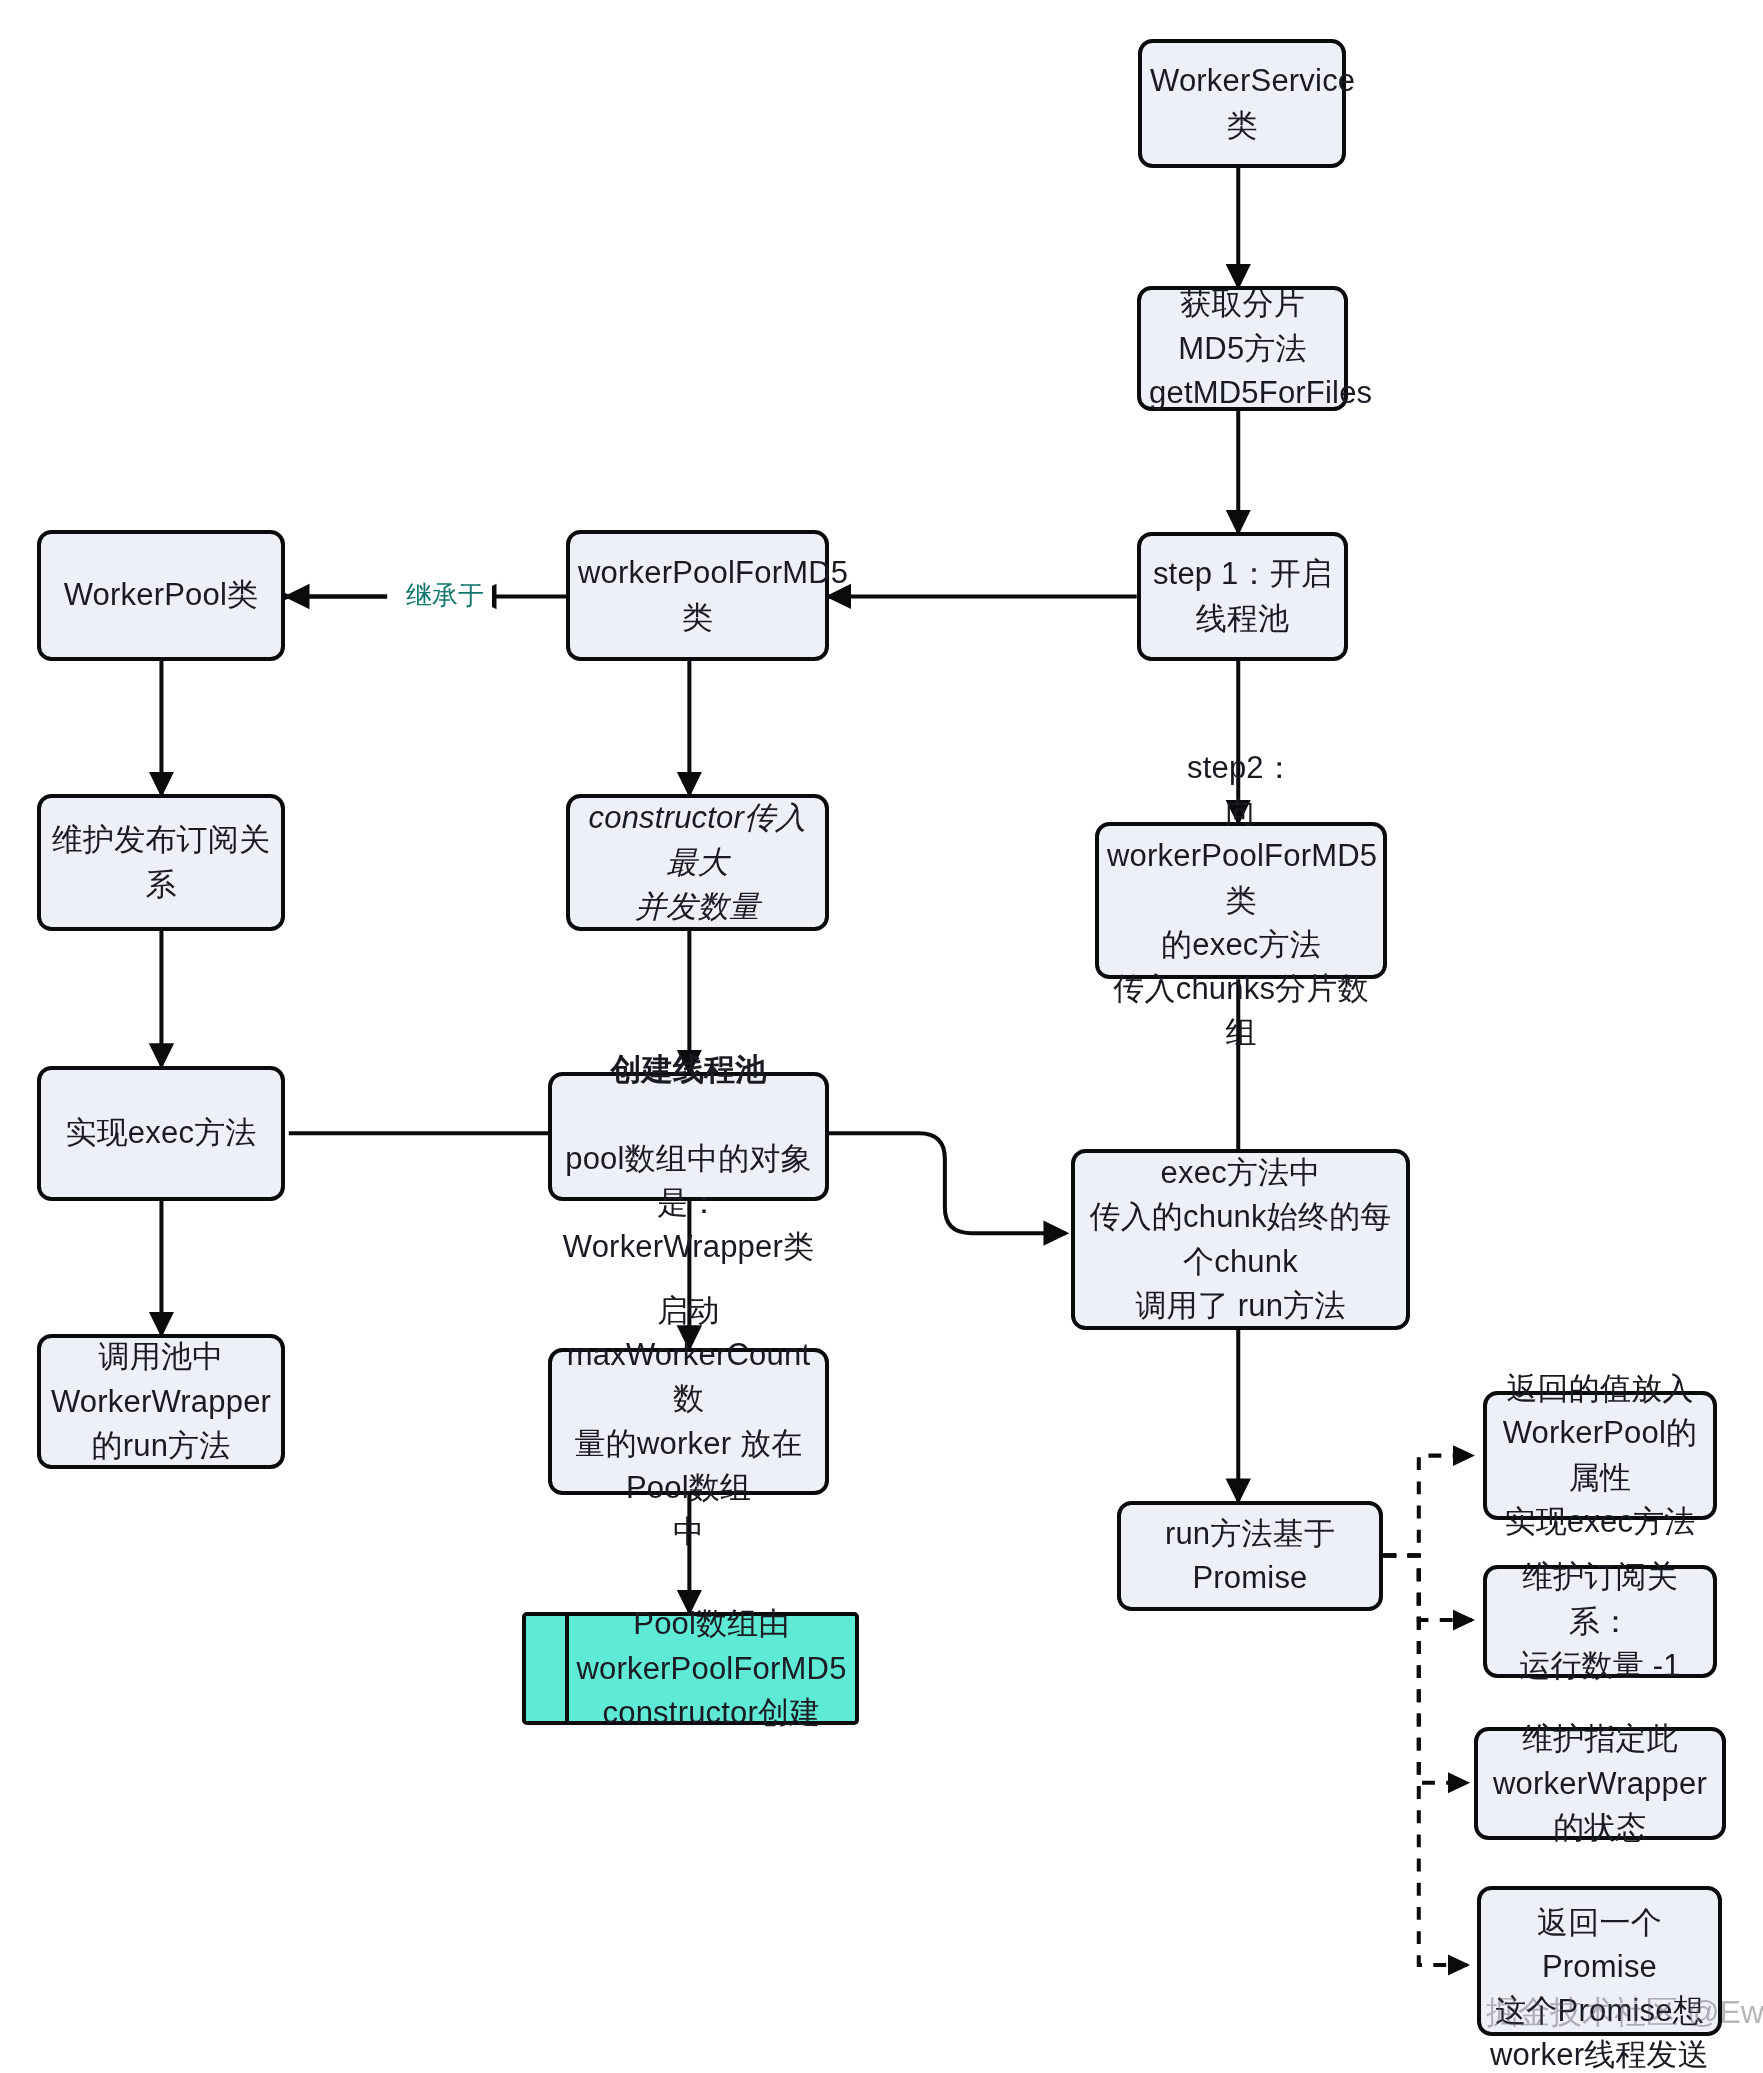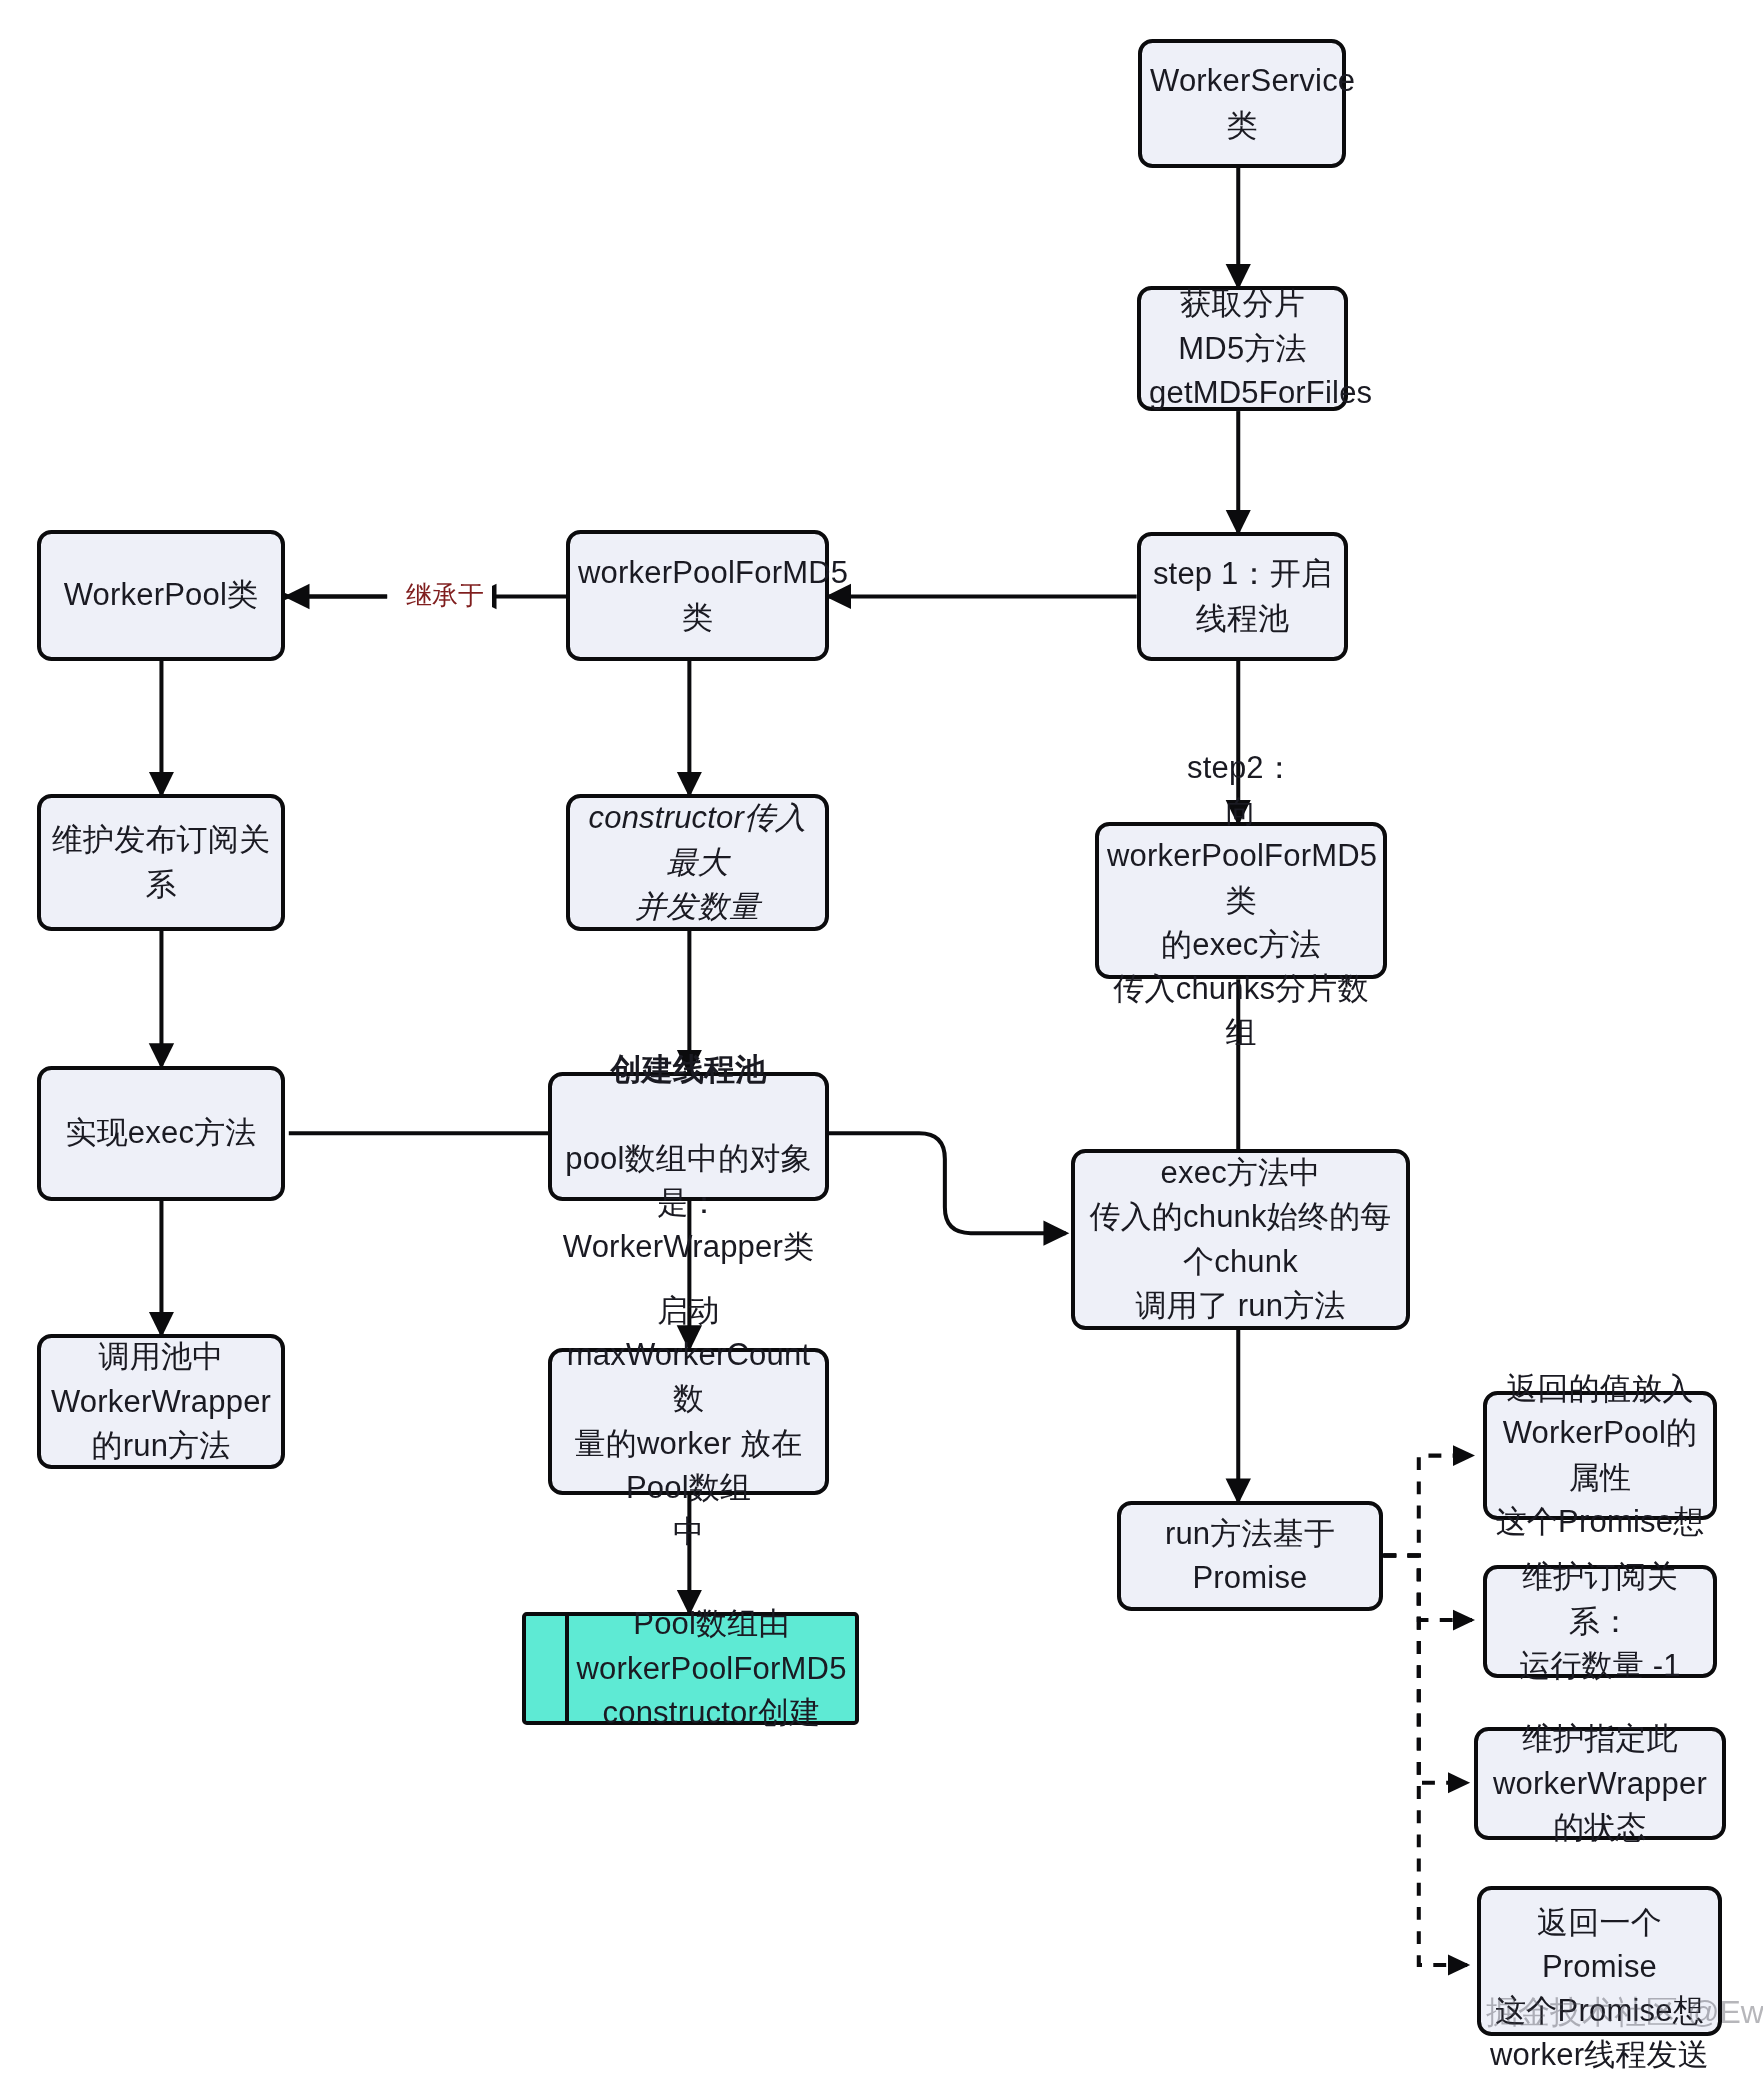--- a/index.html
+++ b/index.html
@@ -60,21 +60,21 @@
     bottom: -4px;
     width: 4px;
     background: #0b0b0d;
   }
   .note-node .txt {
     padding-left: 42px;
   }
   .edge-label {
     position: absolute;
     background: #ffffff;
-    color: #7f1d1d;
+    color: #0f766e;
     font-size: 26px;
     line-height: 1;
     padding: 3.2px 8px;
     z-index: 4;
     white-space: nowrap;
   }
   .watermark {
     position: absolute;
     color: rgba(80, 80, 90, 0.42);
     font-size: 32px;
@@ -208,21 +208,21 @@
   <div class="node note-node" style="left:522px; top:1612px; width:337px; height:113px; border-radius:4.8px;">
     <span class="note-bar"></span>
     <span class="txt">Pool数组由
 workerPoolForMD5
 constructor创建</span>
   </div>
 
   <div class="node" style="left:1483px; top:1391px; width:234px; height:129px;">
     <span class="txt">返回的值放入
 WorkerPool的属性
-这个Promise想</span>
+实现exec方法</span>
   </div>
 
   <div class="node" style="left:1483px; top:1565px; width:234px; height:113px;">
     <span class="txt">维护订阅关系：
 运行数量 -1</span>
   </div>
 
   <div class="node" style="left:1474px; top:1727px; width:252px; height:113px;">
     <span class="txt">维护指定此
 workerWrapper的状态</span>

